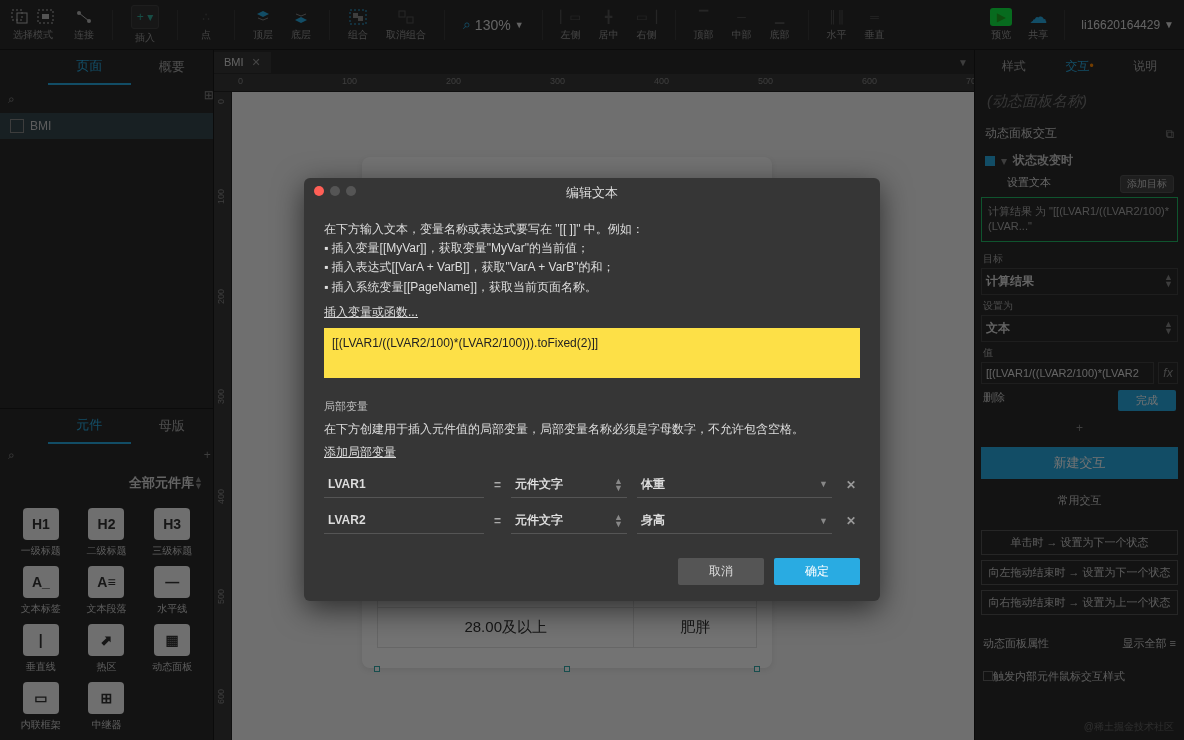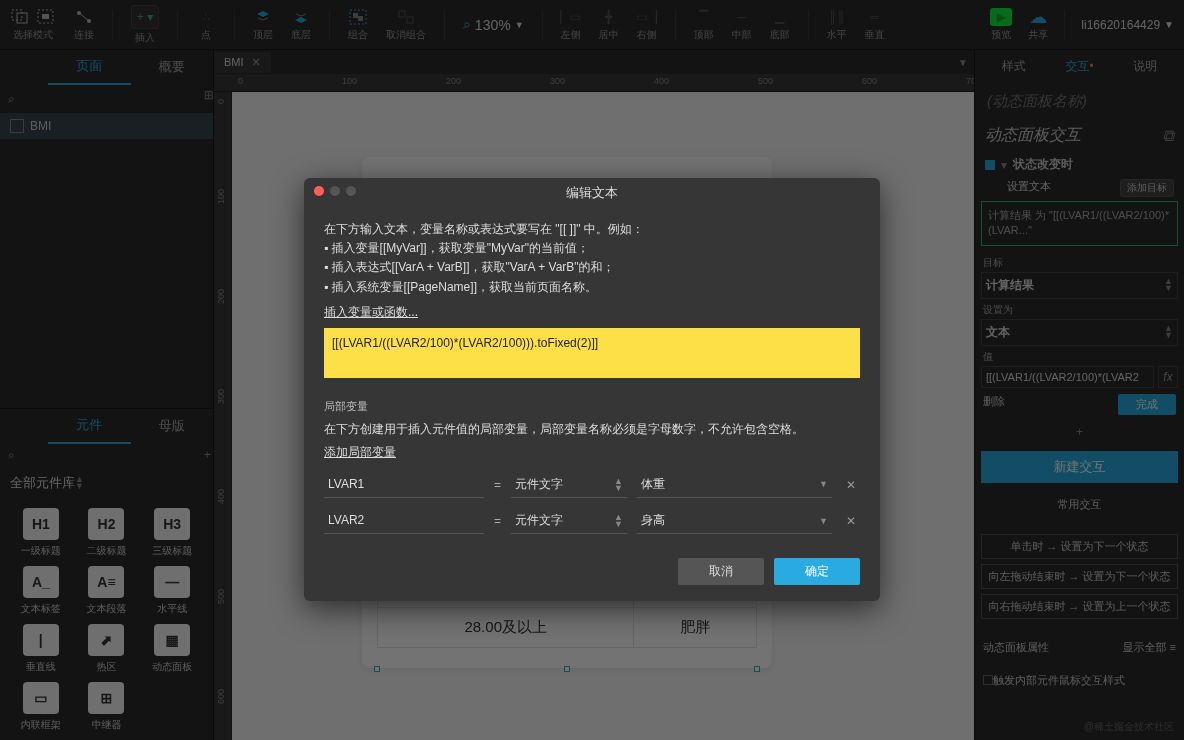--- a/index.html
+++ b/index.html
@@ -30,21 +30,21 @@
 .panel-tab.active { color: #29abe2; border-bottom: 2px solid #29abe2; }
 .panel-search { display: flex; align-items: center; padding: 4px 8px; gap: 6px; }
 .panel-search .search-in { flex: 1; background: transparent; border: none; color: #ccc; }
 .panel-icons { display: flex; gap: 10px; color: #888; }
 .page-item { display: flex; align-items: center; gap: 6px; padding: 6px 10px; background: #394044; }
 .page-item.selected { background: #37474f; }
 .page-icon { width: 14px; height: 14px; border: 1px solid #888; }
 
 .left-panel .spacer { flex: 1; }
 .lib-section { border-top: 1px solid #1a1a1a; }
-.lib-select { display: flex; align-items: center; padding: 8px 10px; font-size: 13px; color: #ddd; justify-content: flex-start; }
+.lib-select { display: flex; align-items: center; padding: 8px 10px; font-size: 13px; color: #ddd; justify-content: flex-end; font-weight: bold; }
 .widget-grid { display: grid; grid-template-columns: repeat(3, 1fr); gap: 8px 4px; padding: 8px 10px; }
 .widget { display: flex; flex-direction: column; align-items: center; gap: 4px; }
 .widget-icon { width: 36px; height: 32px; background: #f5f5f5; border-radius: 4px; display: flex; align-items: center; justify-content: center; color: #333; font-weight: bold; font-size: 14px; }
 .widget-label { font-size: 10px; color: #ccc; }
 
 
 .tab-strip { height: 24px; background: #2c2c2c; display: flex; align-items: center; padding-left: 0; position: relative; }
 .canvas-tab { background: #383838; color: #ddd; padding: 4px 10px; display: flex; align-items: center; gap: 8px; font-size: 11px; }
 .tab-close { color: #999; }
 .ruler-h { height: 18px; background: #383838; border-bottom: 1px solid #222; position: relative; }
@@ -56,21 +56,21 @@
 .design-table { width: 380px; margin: 0 auto; border-collapse: collapse; }
 .design-table td { border: 1px solid #e3e3e3; padding: 10px 12px; text-align: center; font-size: 15px; color: #333; }
 .selection-handle { position: absolute; width: 6px; height: 6px; background: #fff; border: 1px solid #3aa; }
 
 
 .right-tabs { display: flex; height: 34px; }
 .right-tab { flex: 1; text-align: center; font-size: 12px; color: #aaa; padding: 8px 0; cursor: pointer; }
 .right-tab.active { color: #29abe2; }
 .right-tab .dot { color: #f80; }
 .panel-name { color: #777; font-style: italic; font-size: 15px; padding: 8px 6px; }
-.section-title { font-size: 16px; color: #ccc; padding: 6px 4px; display: flex; align-items: center; justify-content: space-between; font-style: italic; }
+.section-title { font-size: 12px; color: #ccc; padding: 6px 4px; display: flex; align-items: center; justify-content: space-between; }
 .section-title .pop-icon { color: #888; }
 .interaction-row { display: flex; align-items: center; gap: 6px; padding: 4px; }
 .interaction-row .cb { width: 10px; height: 10px; background: #29abe2; }
 .interaction-row .chev { color: #888; }
 .sub-row { padding: 2px 4px 4px 26px; font-size: 11px; color: #ddd; display: flex; justify-content: space-between; }
 .add-target { background: #444; border: 1px solid #555; border-radius: 3px; padding: 1px 6px; font-size: 10px; color: #ccc; }
 .summary-box { border: 1px solid #2b6; padding: 6px; font-size: 11px; color: #aaa; line-height: 1.4; margin-bottom: 6px; }
 .field-label { font-size: 10px; color: #aaa; margin: 4px 2px 2px; }
 .right-select { width: 100%; background: #2c2c2c; border: 1px solid #444; color: #ddd; padding: 4px; font-size: 12px; display: flex; justify-content: space-between; align-items: center; font-weight: bold; }
 .value-row { display: flex; gap: 4px; }
@@ -94,21 +94,21 @@
 .modal-title { text-align: center; font-size: 13px; color: #ddd; padding: 6px 0; position: relative; }
 .modal-close-dots { position: absolute; left: 10px; top: 8px; display: flex; gap: 6px; }
 .dot-red { width: 10px; height: 10px; border-radius: 50%; background: #ff5f56; }
 .dot-grey { width: 10px; height: 10px; border-radius: 50%; background: #555; }
 .modal-body { padding: 12px 20px 16px; font-size: 12px; color: #ddd; line-height: 1.6; }
 .help-text { margin-bottom: 6px; }
 .help-text .bullet { display: block; }
 .link-text { text-decoration: underline; color: #ddd; cursor: pointer; }
 .editor-area { width: 100%; height: 50px; background: #fde047; color: #222; border: none; padding: 8px; font-size: 12px; resize: none; margin: 6px 0 10px; }
 .local-var-section { margin-top: 4px; }
-.var-row { display: flex; align-items: center; gap: 10px; margin-top: 10px; }
+.var-row { display: flex; align-items: center; gap: 10px; margin-top: 10px; font-weight: bold; }
 .var-name { flex: 0 0 160px; border-bottom: 1px solid #555; padding: 3px 4px; color: #ddd; font-size: 12px; }
 .eq { color: #aaa; }
 .var-select { flex: 0 0 116px; border-bottom: 1px solid #555; padding: 3px 4px; display: flex; justify-content: space-between; align-items: center; }
 .var-target { flex: 1; border-bottom: 1px solid #555; padding: 3px 4px; display: flex; justify-content: space-between; align-items: center; }
 .var-x { color: #999; cursor: pointer; padding: 0 4px; }
 .modal-footer { display: flex; justify-content: flex-end; gap: 10px; margin-top: 24px; }
 .btn-cancel, .btn-ok { width: 86px; padding: 5px 0; font-size: 12px; border: none; cursor: pointer; border-radius: 2px; }
 .btn-cancel { background: #555; color: #ddd; }
 .btn-ok { background: #29abe2; color: #fff; }
 .updown { font-size: 9px; color: #888; line-height: 7px; }

